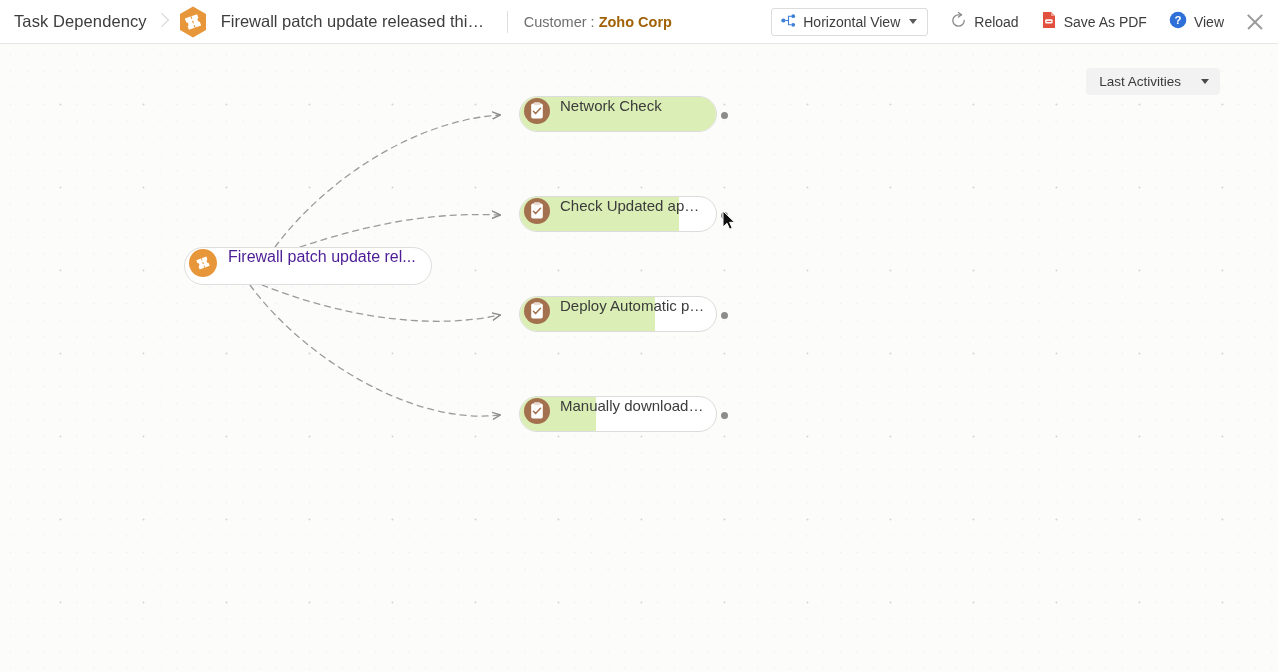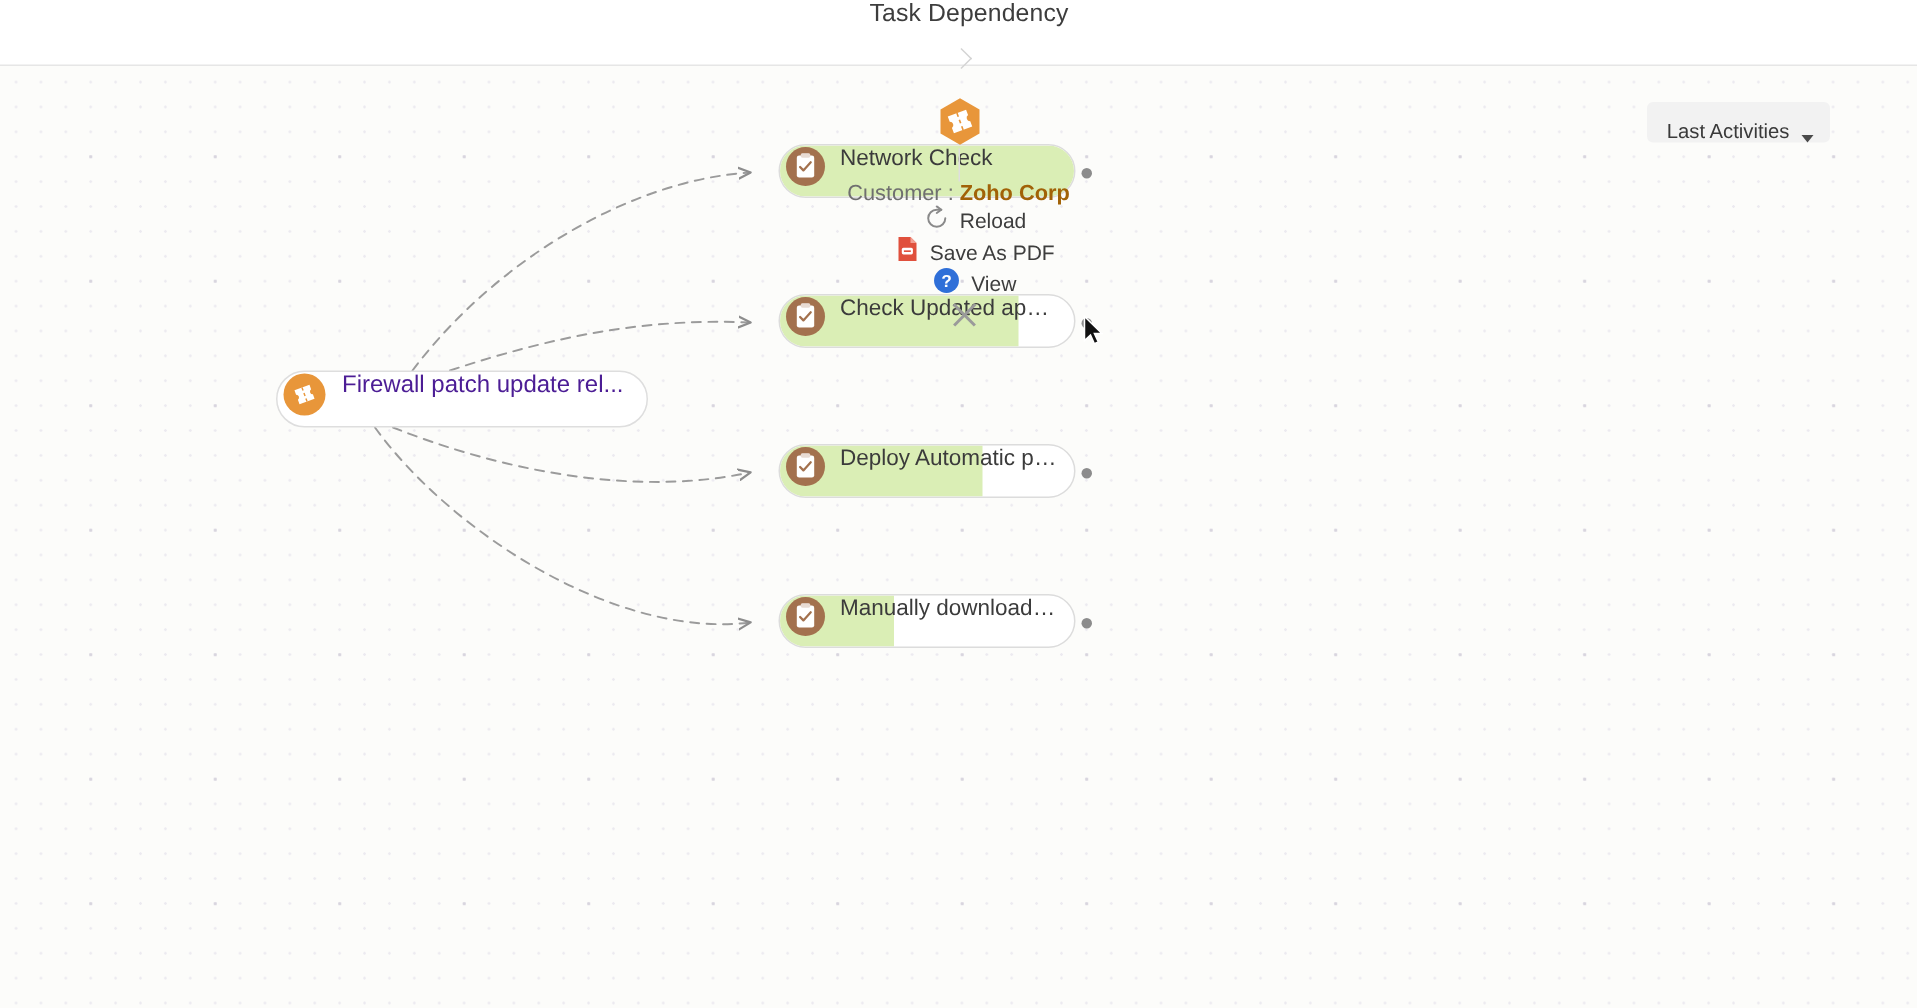--- a/index.html
+++ b/index.html
@@ -24,21 +24,20 @@
   #header {
     position: absolute;
     top: 0; left: 0;
     width: 1278px;
     height: 44px;
     background: #ffffff;
     border-bottom: 1px solid #e6e6e6;
     display: flex;
     align-items: center;
     z-index: 30;
-    flex-direction: column;
   }
 
   .hdr-title {
     font-size: 16.5px;
     color: #3d3d3d;
     padding-left: 14px;
     white-space: nowrap;
     letter-spacing: .1px;
   }
 
@@ -168,22 +167,22 @@
   }
 
   
   .last-act {
     position: absolute;
     top: 24px;
     right: 58px;
     height: 27px;
     padding: 0 11px 0 13px;
     display: flex;
-    align-items: flex-end;
-    gap: 8px;
+    align-items: center;
+    gap: 20px;
     border-radius: 4px;
     background: #f2f2f2;
     font-size: 13.5px;
     color: #3a3a3a;
     white-space: nowrap;
     cursor: pointer;
     z-index: 12;
   }
   .caret-dn-sm {
     width: 0; height: 0;
@@ -278,20 +277,32 @@
 
     <div class="vsep"></div>
 
     <div class="cust-wrap">
       <span>Customer :</span>
       <b>Zoho Corp</b>
     </div>
 
     <div class="hdr-spacer"></div>
 
+    <div class="view-select">
+      <span>
+        <svg width="15" height="13" viewBox="0 0 15 13">
+          <circle cx="2.4" cy="6.5" r="2.1" fill="#3c7fd6"></circle>
+          <circle cx="12.2" cy="2.2" r="1.9" fill="#3c7fd6"></circle>
+          <circle cx="12.2" cy="10.8" r="1.9" fill="#3c7fd6"></circle>
+          <path d="M4.5,6.5 L7.5,6.5 L7.5,2.2 L10.3,2.2 M7.5,6.5 L7.5,10.8 L10.3,10.8" stroke="#3c7fd6" stroke-width="1.1" fill="none"></path>
+        </svg>
+      </span>
+      <span>Horizontal View</span>
+      <span class="caret-dn"></span>
+    </div>
 
     <div class="hdr-btn">
       <span>
         <svg width="17" height="17" viewBox="0 0 17 17">
           <path d="M14.2,8.5 A5.7,5.7 0 1 1 8.5,2.8 L11.6,2.8" stroke="#8a8a8a" stroke-width="1.3" fill="none" stroke-linecap="round"></path>
           <path d="M8.9,0.6 L11.9,2.8 L8.9,5.0" stroke="#8a8a8a" stroke-width="1.3" fill="none" stroke-linecap="round" stroke-linejoin="round" transform="translate(-0.4,0)"></path>
         </svg>
       </span>
       <span>Reload</span>
     </div>

